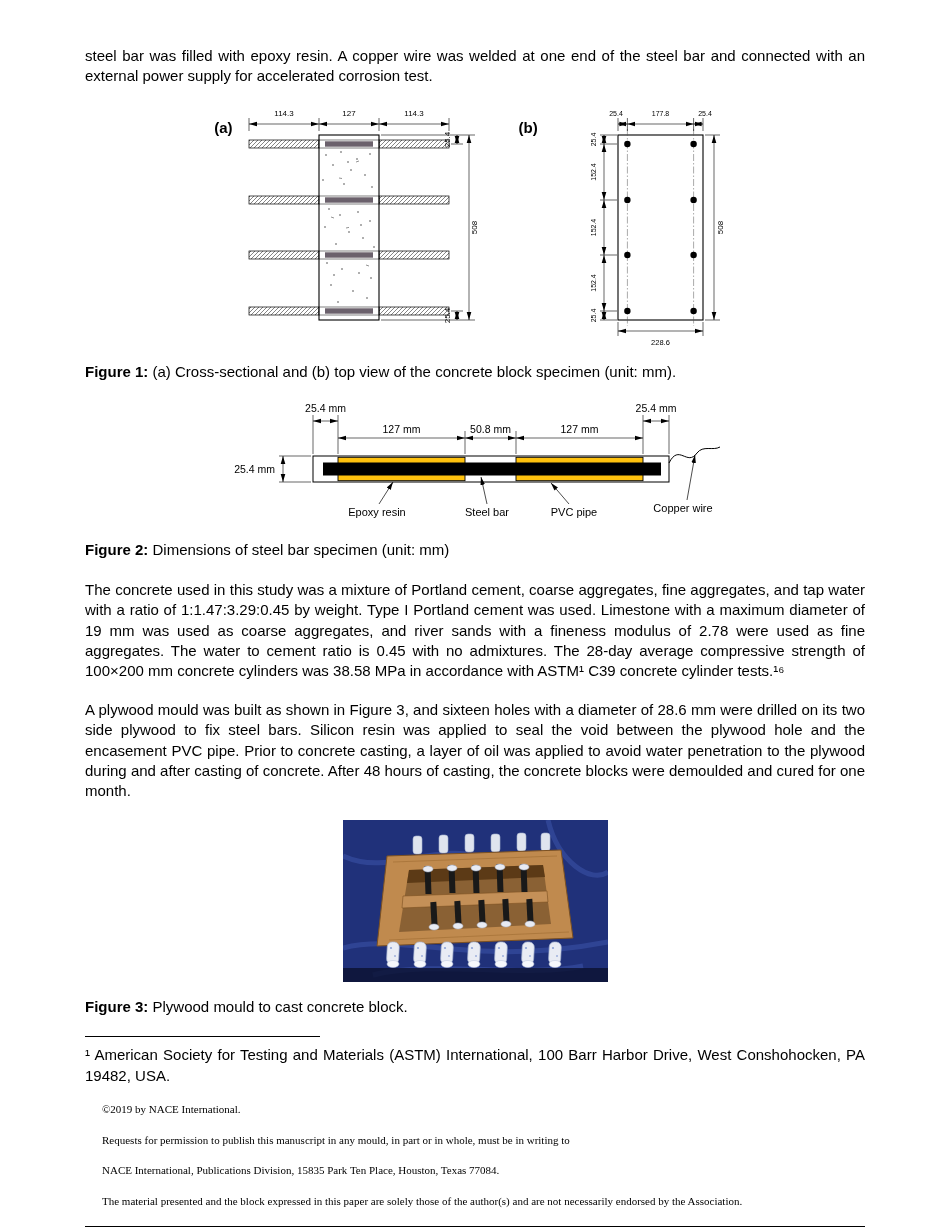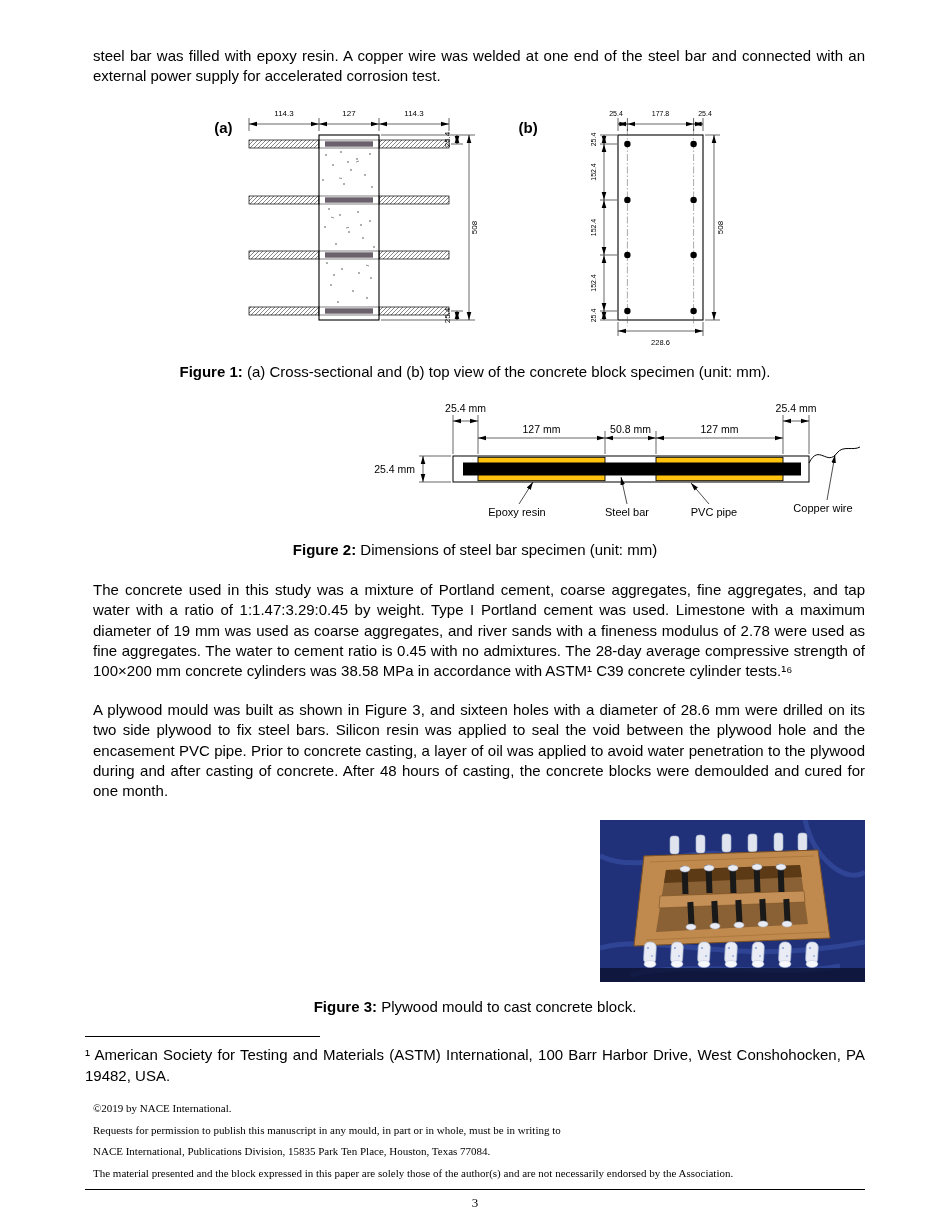--- a/index.html
+++ b/index.html
@@ -5,36 +5,36 @@
   * { box-sizing: border-box; }
   html, body { margin: 0; padding: 0; }
   body {
     width: 950px; height: 1230px;
     background: #ffffff; color: #000;
     font-family: "Liberation Sans", sans-serif;
     font-size: 15px;
     overflow: hidden;
   }
   .content { padding: 46px 85px 0 85px; }
-  p.body-text { text-align: justify; line-height: 1.36; margin: 0 0 18px 8px; }
+  p.body-text { text-align: justify; line-height: 1.36; margin: 0 0 18px 0; }
   .fig-row { display: flex; justify-content: center; align-items: flex-start; gap: 40px; margin-top: 8px; }
   .fig-pair { display: flex; align-items: flex-start; gap: 8px; }
   .fig-label { font-weight: bold; margin-top: 14px; }
-  .caption { text-align: center; margin: 12px 0 20px 0; line-height: 1.3; }
-  .fig-center { text-align: right; margin: 0; }
+  .caption { text-align: left; margin: 12px 0 20px 0; line-height: 1.3; }
+  .fig-center { text-align: center; margin: 0; }
   svg text { font-family: "Liberation Sans", sans-serif; fill: #000; }
   .dimt  { font-size: 8px; }
   .dimt7 { font-size: 7px; }
   .dimt75 { font-size: 7.5px; }
   .f2dim { font-size: 10.5px; }
   .f2lab { font-size: 11px; }
   .footnote-rule { width: 235px; border-top: 1px solid #000; margin-top: 8px; }
   .footnote { margin: 8px 0 16px 0; text-align: justify; line-height: 1.36; }
   .footer { margin-top: 14px; font-family: "Liberation Serif", serif; font-size: 11px; line-height: 1.25; }
-  .footer div { margin: 8px; }
+  .footer div { margin: 17px; }
   .bottom-rule { border-top: 1px solid #000; margin-top: 4px; }
   .page-num { text-align: center; font-family: "Liberation Serif", serif; font-size: 13px; margin-top: 5px; }
 </style>
 </head>
 <body>
 
 <div class="content">
 
   <p class="body-text">steel bar was filled with epoxy resin. A copper wire was welded at one end of the steel bar and connected with an external power supply for accelerated corrosion test.</p>
 

